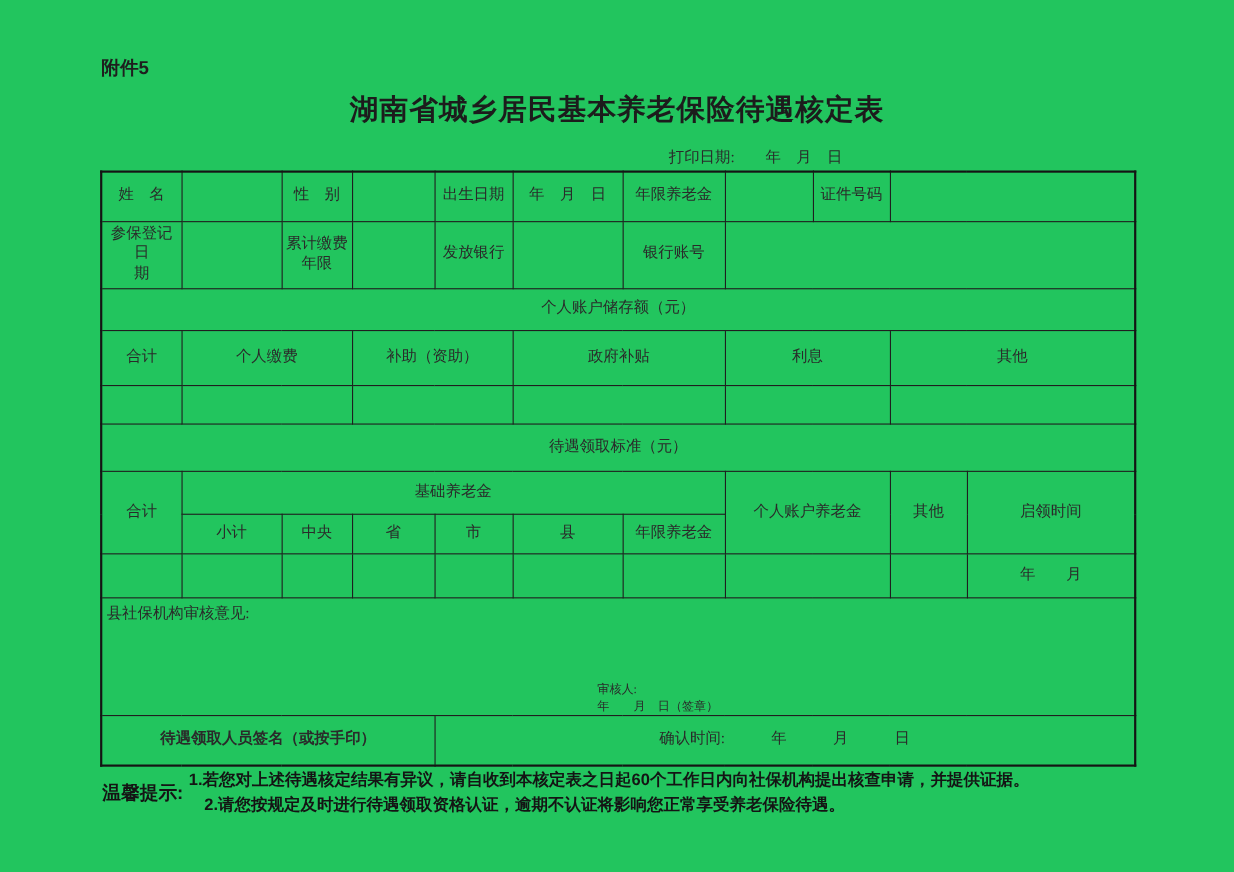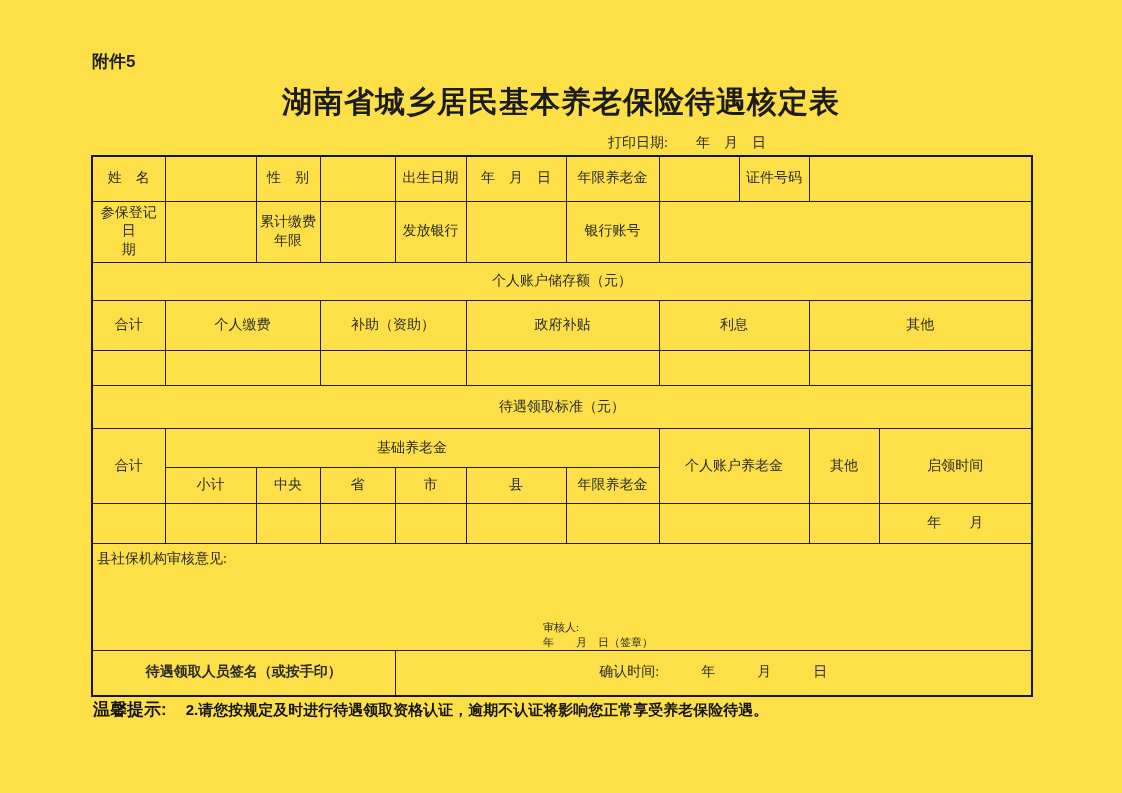--- a/index.html
+++ b/index.html
@@ -1,33 +1,33 @@
 <!DOCTYPE html>
 <html><head>
 <meta charset="utf-8">
 <style>
   * { margin:0; padding:0; box-sizing:border-box; }
   html,body { background:#ffffff; }
   .page {
     position:relative;
     width:1122px; height:793px;
-    background:#fde047;
+    background:#22c55e;
     color:#262626;
     font-family:"Liberation Serif","DejaVu Serif",serif;
     overflow:hidden;
   }
   .attachment {
     position:absolute; left:92px; top:50px;
     font-family:"Liberation Sans","DejaVu Sans",sans-serif;
     font-size:17px; font-weight:bold; color:#1e1e1e;
   }
   .title {
     position:absolute; top:82px; left:0; width:100%;
     text-align:center;
-    font-size:30px; font-weight:bold; color:#1c1c1c;
+    font-size:26px; font-weight:bold; color:#1c1c1c;
     letter-spacing:1px;
   }
   .print-date {
     position:absolute; left:608px; top:134px;
     font-size:14px; color:#2a2a2a;
   }
   table.form {
     position:absolute; left:91px; top:155px;
     width:940px;
     border-collapse:collapse; table-layout:fixed;
@@ -190,18 +190,19 @@
     <tr class="r11">
       <td colspan="4" class="sign-label">待遇领取人员签名（或按手印）</td>
       <td colspan="7" class="confirm-cell">确认时间:　　　年　　　月　　　日</td>
     </tr>
   </tbody>
     </table>
 
   <div class="tips">
     <div class="tips-label">温馨提示:</div>
     <div class="tips-lines">
+      <div class="tip-line1">1.若您对上述待遇核定结果有异议，请自收到本核定表之日起60个工作日内向社保机构提出核查申请，并提供证据。</div>
       <div class="tip-line2">2.请您按规定及时进行待遇领取资格认证，逾期不认证将影响您正常享受养老保险待遇。</div>
     </div>
   </div>
 
 
 </div>
 
 </body></html>

